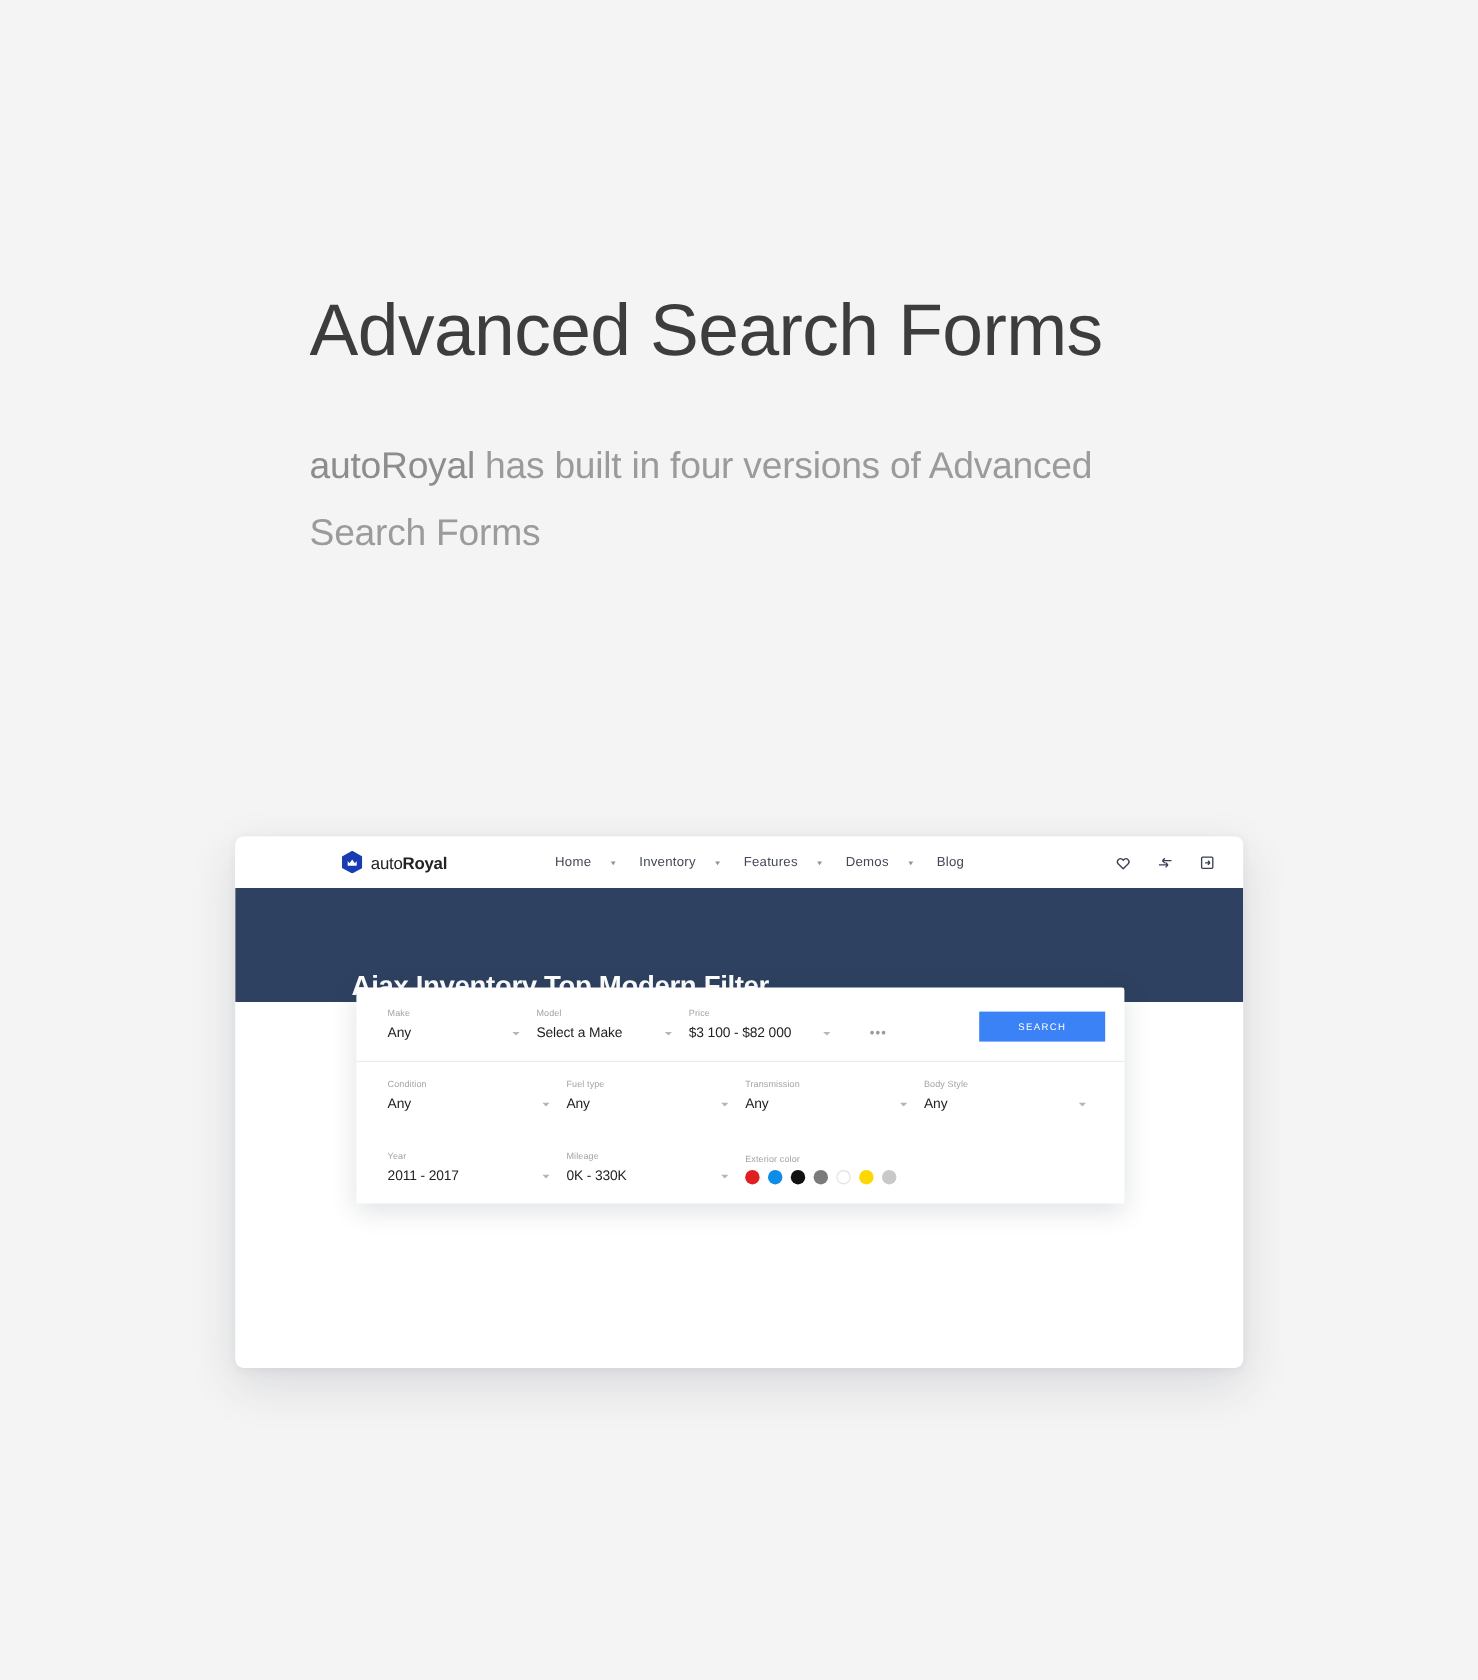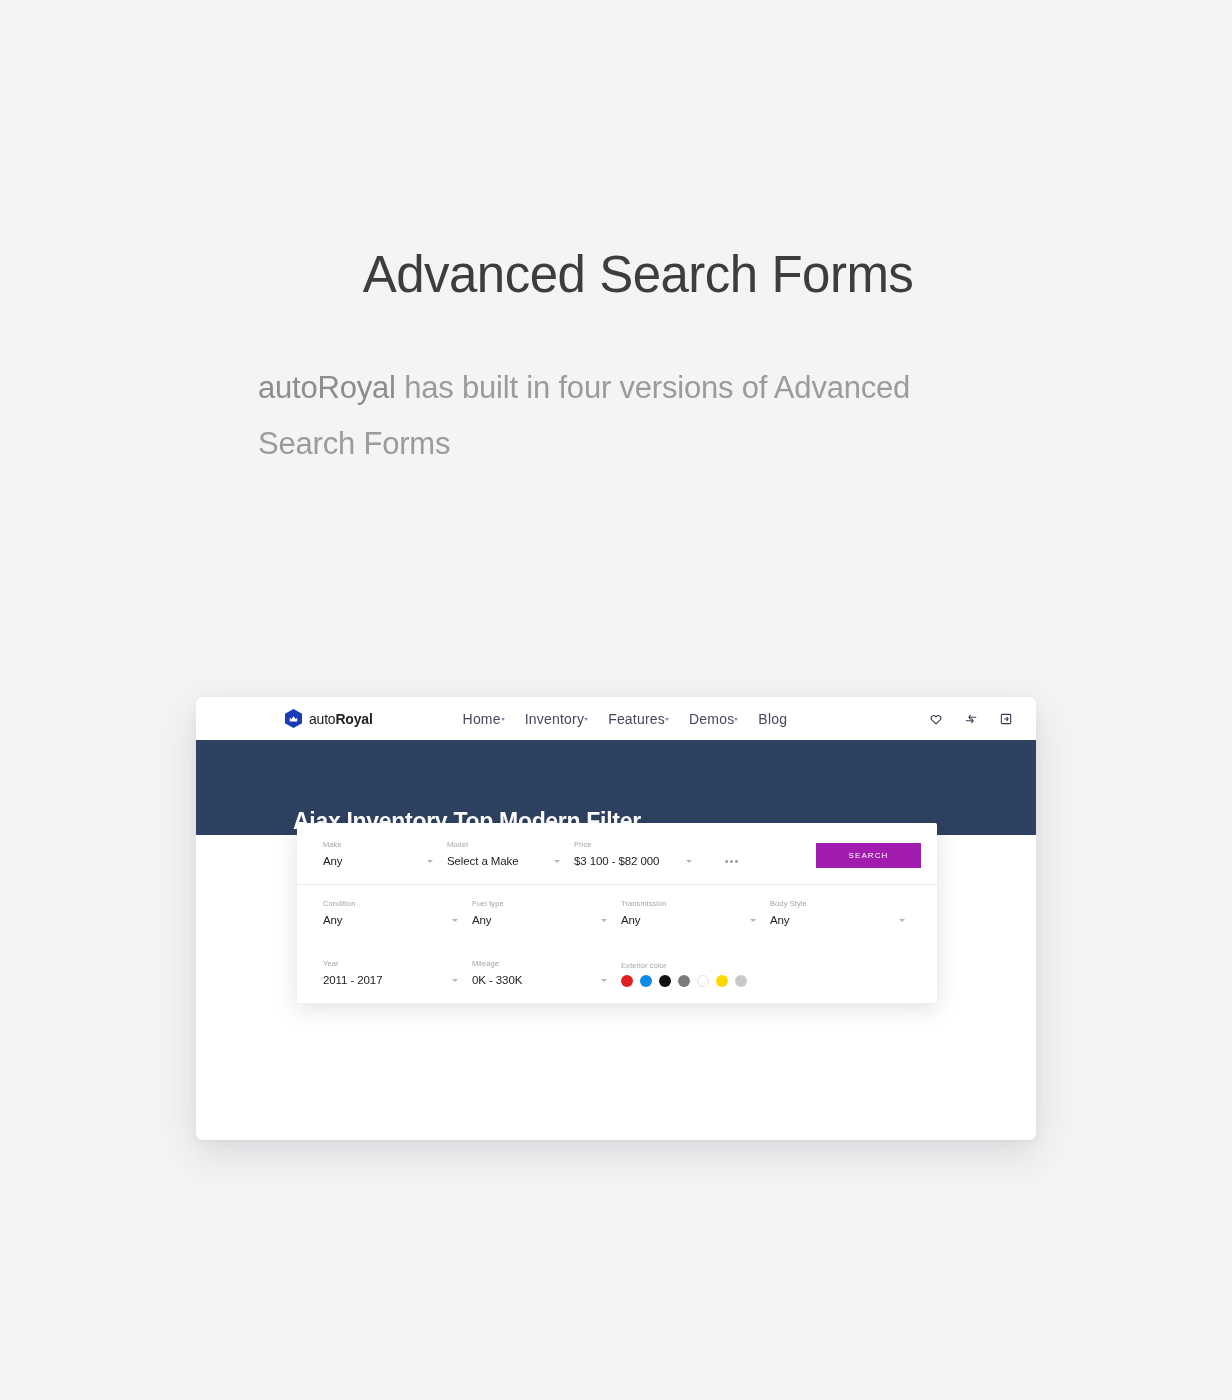--- a/index.html
+++ b/index.html
@@ -6,22 +6,22 @@
   body{
     width:1232px;height:1400px;
     background:#f4f4f4;
     font-family:"Liberation Sans", sans-serif;
     overflow:hidden;
     position:relative;
   }
   
   .headline-wrap{position:absolute;left:258px;top:246px;width:760px;}
   .headline{
-    font-size:51px;line-height:58px;font-weight:400;color:#3d3d3d;
-    letter-spacing:-0.5px;margin:0;text-align:center;
+    font-size:61px;line-height:58px;font-weight:400;color:#3d3d3d;
+    letter-spacing:-0.5px;margin:0;
   }
   .subhead{
     margin:56px 0 0 0;font-size:31px;line-height:56px;color:#9b9b9b;
     font-weight:400;letter-spacing:-0.2px;max-width:740px;
   }
   .subhead .brand{color:#8d8d8d;font-weight:500;}
 
   
   .window{
     position:absolute;left:196px;top:697px;width:840px;height:443px;
@@ -39,21 +39,21 @@
     width:17px;height:19px;background:#1a3bb3;
     clip-path:polygon(50% 0%,100% 25%,100% 75%,50% 100%,0% 75%,0% 25%);
     display:flex;align-items:center;justify-content:center;
   }
   .logo-mark svg{display:block;}
   .logo-text{font-size:14px;color:#222;letter-spacing:-0.2px;}
   .logo-text b{font-weight:700;}
   .logo-text span.light{font-weight:400;}
 
   .nav{display:flex;align-items:center;gap:20px;margin-left:90px;}
-  .nav-item{display:flex;align-items:center;gap:0;font-size:14px;color:#44485a;letter-spacing:.2px;}
+  .nav-item{display:flex;align-items:center;gap:16px;font-size:11px;color:#44485a;letter-spacing:.2px;}
   .caret{
     width:0;height:0;border-left:2.6px solid transparent;border-right:2.6px solid transparent;
     border-top:3.2px solid #8d90a0;display:inline-block;margin-top:1px;
   }
   .header-icons{margin-left:auto;display:flex;align-items:center;gap:21px;}
   .hdr-ico{width:14px;height:14px;display:block;color:#3a3f52;}
 
   
   .hero{
     background:#2e4160;height:95px;position:relative;
@@ -184,21 +184,21 @@
       <div class="field-label">Model</div>
       <div class="field-value">Select a Make</div>
       <i class="sel-caret"></i>
     </div>
     <div class="field f-price">
       <div class="field-label">Price</div>
       <div class="field-value">$3 100 - $82 000</div>
       <i class="sel-caret"></i>
     </div>
     <div class="dots">•••</div>
-    <button class="search-btn" style="background: #a21caf;">SEARCH</button>
+    <button class="search-btn" style="background: #3b82f6;">SEARCH</button>
   </div>
 
   <div class="row-divider"></div>
 
   <div class="filter-row row2">
     <div class="field f-quarter">
       <div class="field-label">Condition</div>
       <div class="field-value">Any</div>
       <i class="sel-caret"></i>
     </div>

